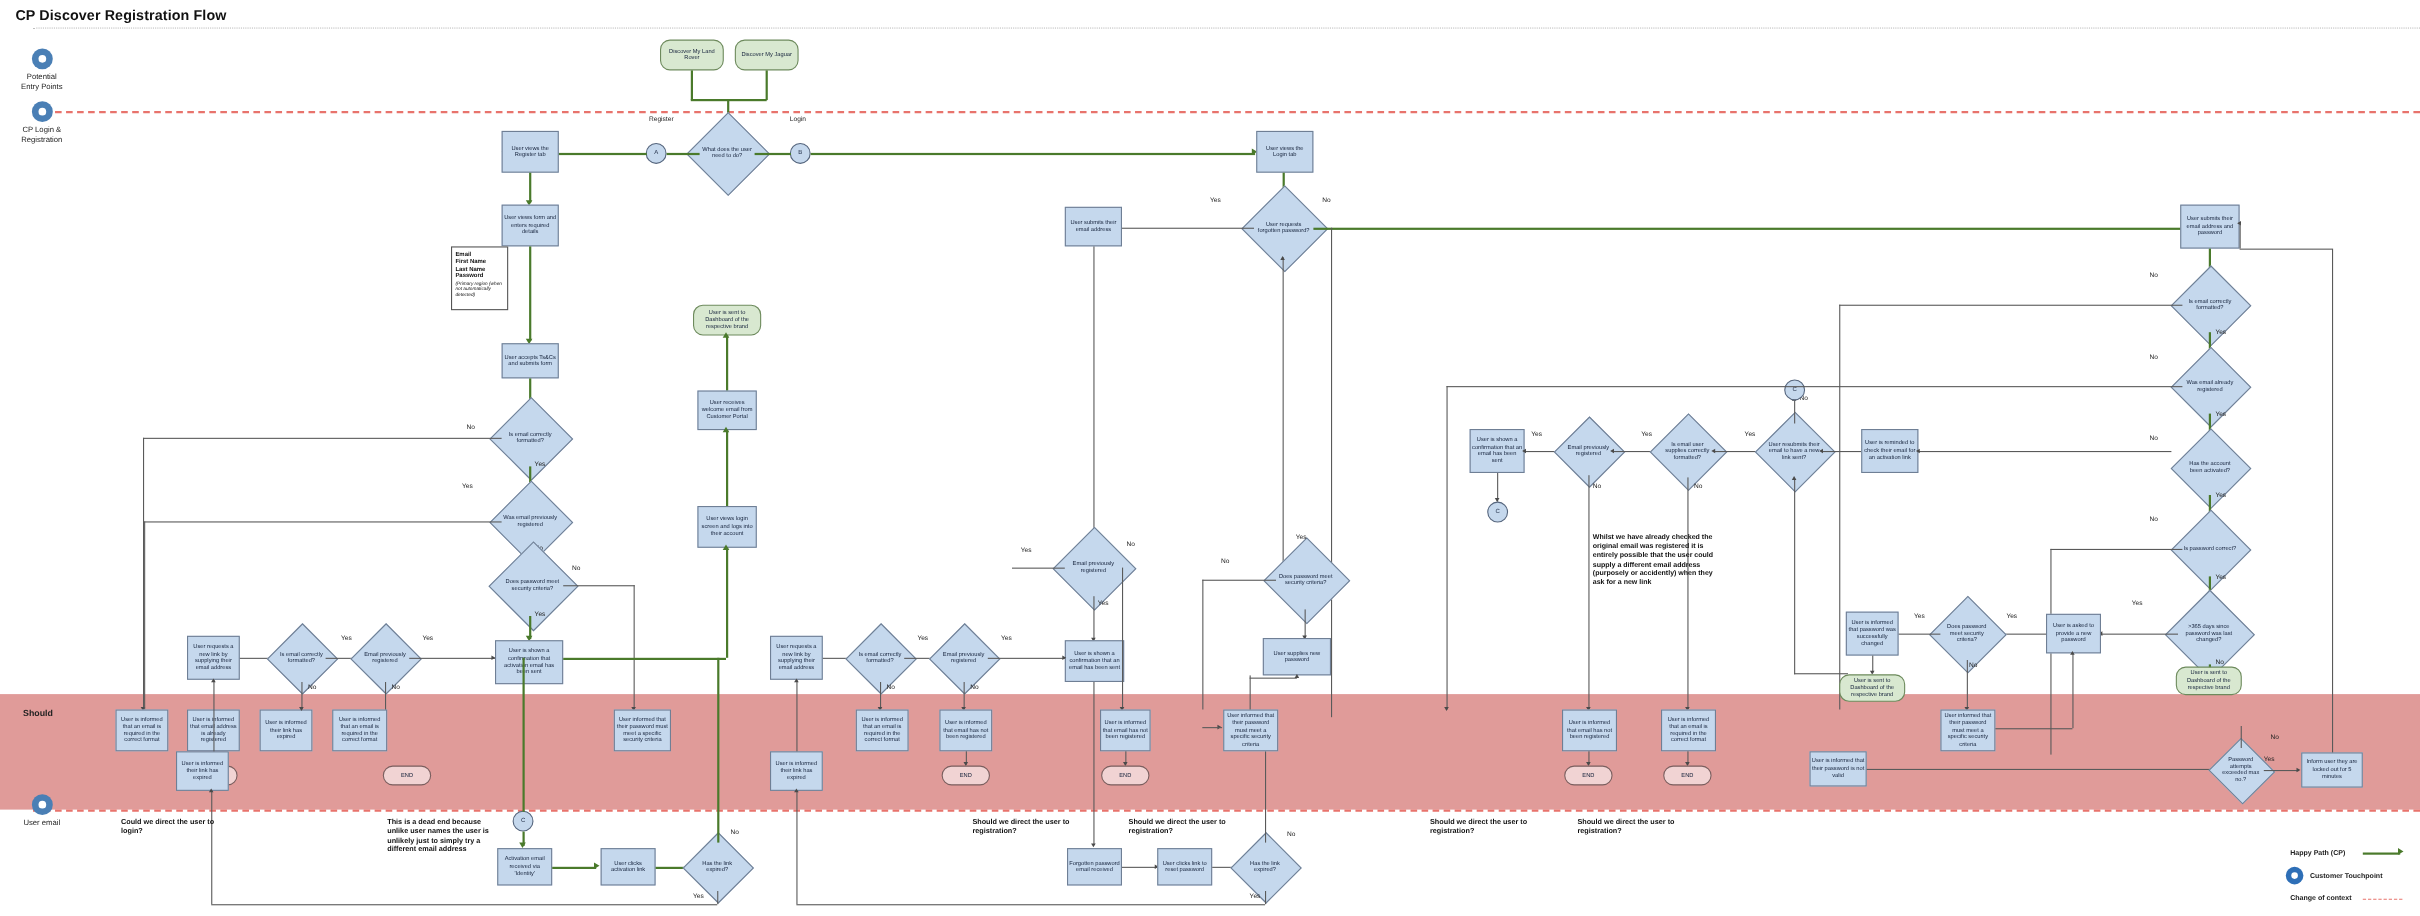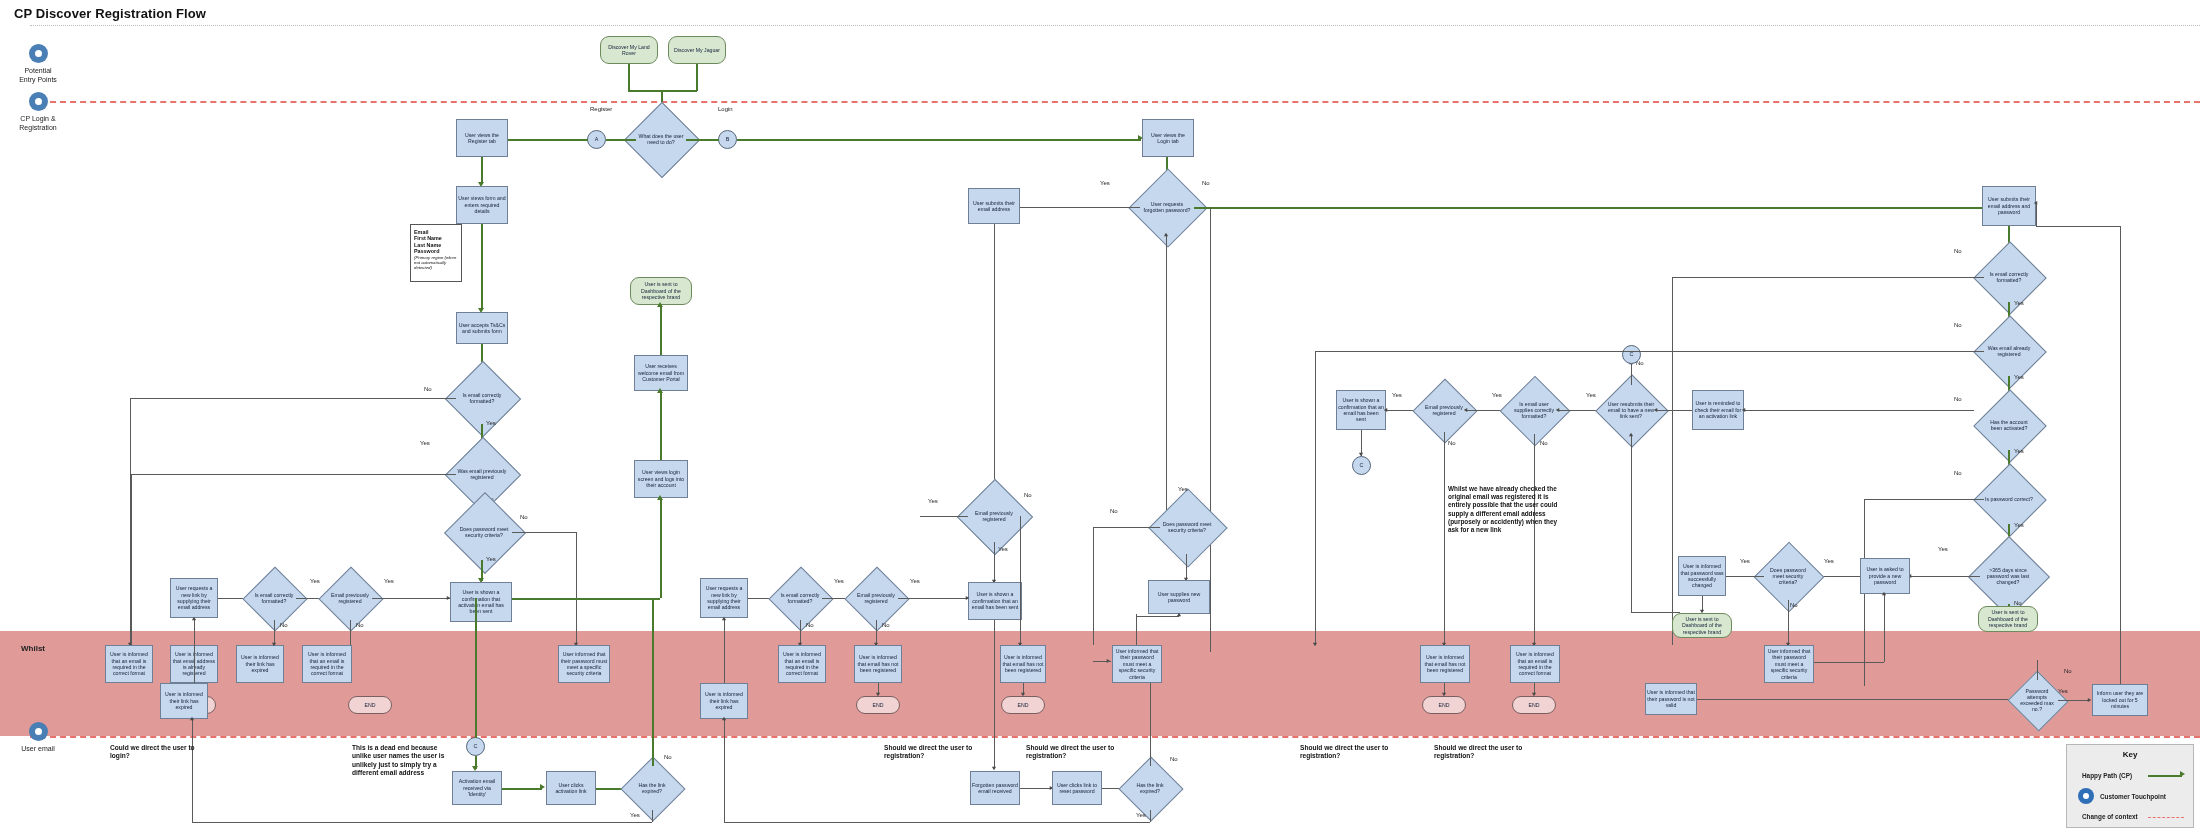--- a/index.html
+++ b/index.html
@@ -101,21 +101,21 @@
   <div class="lane" style="left:3px;top:92px;">
     <div class="donut">
         <i></i>
       </div>
     <div class="lbl">
       <div>CP Login &amp;</div>
       <div>Registration</div>
     </div>
   </div>
   <div class="lane" style="left:3px;top:641px;width:50px;text-align:left;">
-    <div class="lbl" style="font-size:8px;font-weight:bold;margin-left:18px;">Whilst</div>
+    <div class="lbl" style="font-size:8px;font-weight:bold;margin-left:18px;">Should</div>
   </div>
   <div class="lane" style="left:3px;top:722px;">
     <div class="donut">
         <i></i>
       </div>
     <div class="lbl">User email</div>
   </div>
 
   <div class="node term" style="left:600px;top:36px;width:58px;height:28px;">Discover My Land Rover</div>
   <div class="node term" style="left:668px;top:36px;width:58px;height:28px;">Discover My Jaguar</div>
@@ -559,23 +559,20 @@
 
   <div class="ln lnv" style="left:2037px;top:660px;height:20px;"></div>
 
   <div class="qlbl" style="left:110px;top:744px;width:90px;">Could we direct the user to login?</div>
   <div class="qlbl" style="left:352px;top:744px;width:105px;">This is a dead end because unlike user names the user is unlikely just to simply try a different email address</div>
   <div class="qlbl" style="left:884px;top:744px;width:92px;">Should we direct the user to registration?</div>
   <div class="qlbl" style="left:1026px;top:744px;width:92px;">Should we direct the user to registration?</div>
   <div class="qlbl" style="left:1300px;top:744px;width:92px;">Should we direct the user to registration?</div>
   <div class="qlbl" style="left:1434px;top:744px;width:92px;">Should we direct the user to registration?</div>
 
-  <div id="key" style="left:2066px;top:744px;width:128px;height:84px;">
-    <div class="kt">Key</div>
-  </div>
   <div class="krow" style="left:2082px;top:772px;">Happy Path (CP)</div>
   <div class="kline" style="left:2148px;top:775px;width:34px;"></div>
   <div class="ar r" style="left:2180px;top:771px;"></div>
 
   <div class="kdonut" style="left:2078px;top:788px;">
       <i></i>
     </div>
   <div class="krow" style="left:2100px;top:793px;">Customer Touchpoint</div>
 
   <div class="krow" style="left:2082px;top:813px;">Change of context</div>

